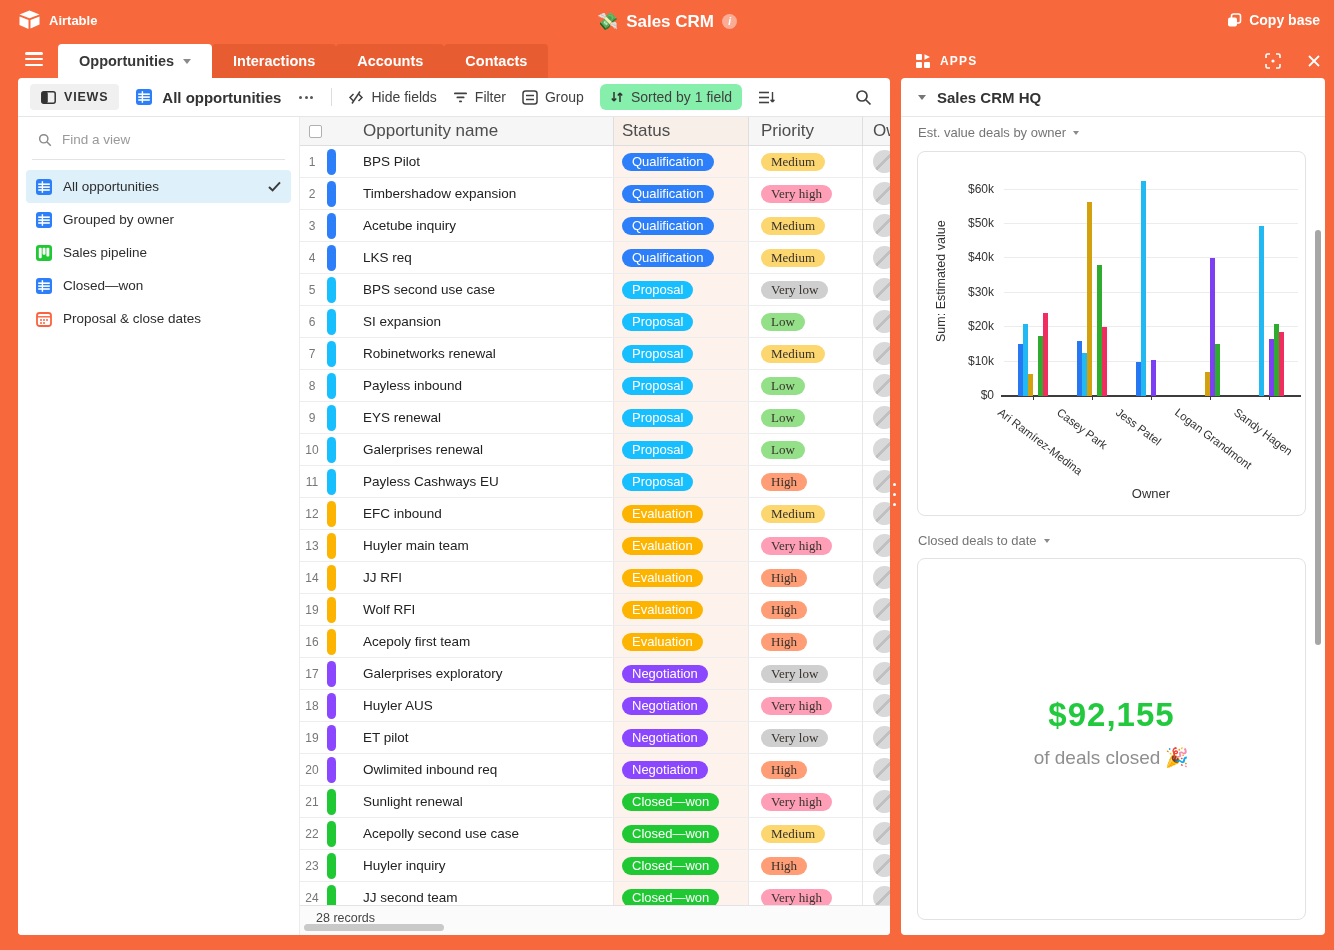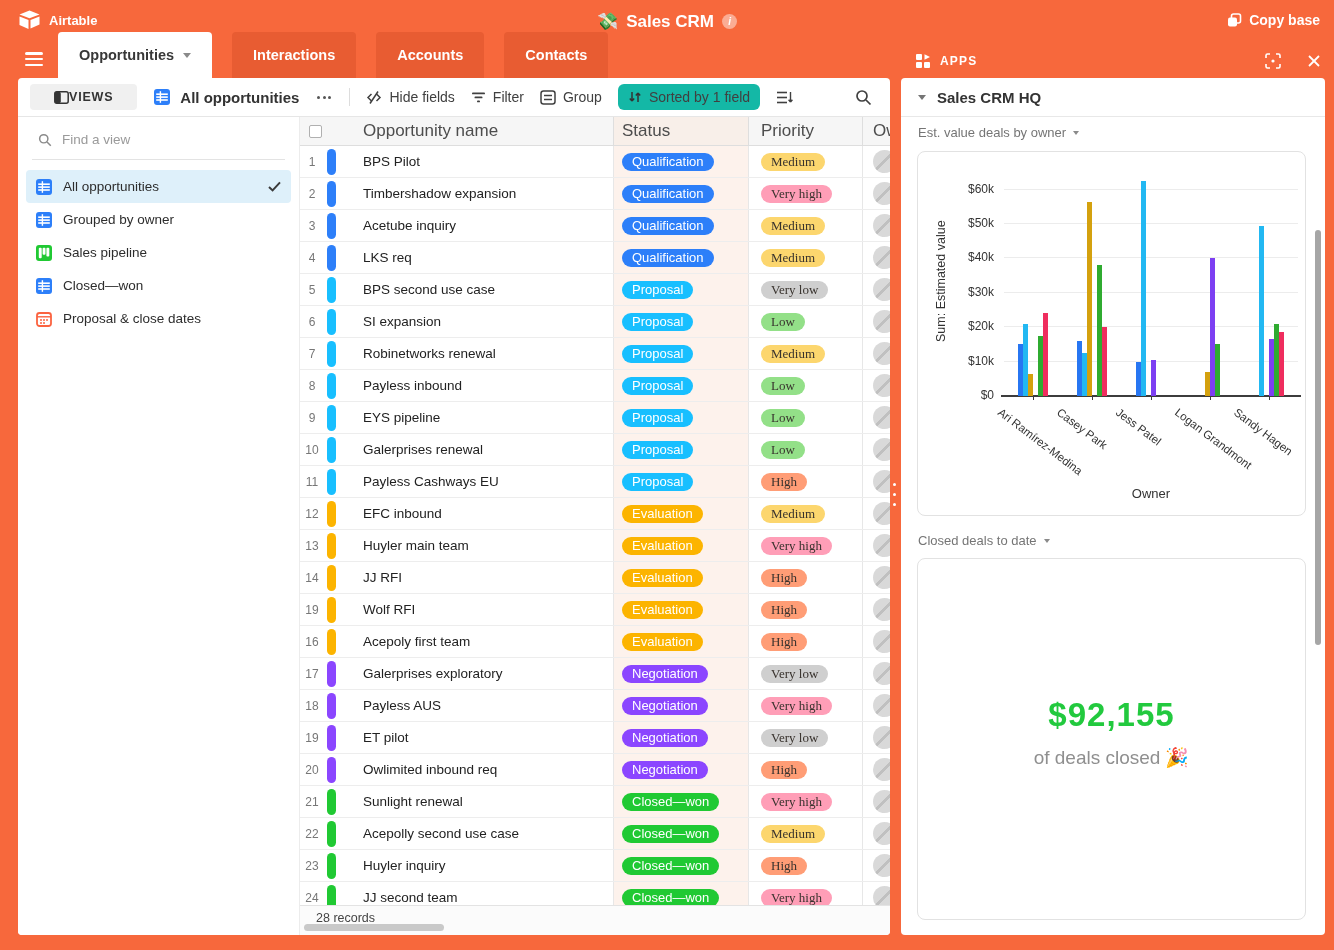--- a/index.html
+++ b/index.html
@@ -16,37 +16,37 @@
   .topbar { position:absolute; left:0; top:0; right:0; height:44px; }
   .brand { position:absolute; left:18px; top:10px; display:flex; align-items:center; gap:8px; color:#fff; font-size:13px; font-weight:700; }
   .title-wrap { position:absolute; left:0; right:0; top:11px; display:flex; justify-content:center; align-items:center; gap:8px; color:#fff; font-weight:700; font-size:17px; }
   .info-dot { width:15px; height:15px; border-radius:50%; background:rgba(255,255,255,.45); color:#fff; font-size:10px; font-weight:700; display:flex; align-items:center; justify-content:center; font-style:italic; }
   .copybase { position:absolute; right:14px; top:12px; display:flex; align-items:center; gap:7px; color:#fff; font-size:14px; font-weight:600; cursor:pointer; }
 
   
   .tabrow { position:absolute; left:0; top:44px; right:0; height:34px; }
   .hamburger { position:absolute; left:25px; top:8px; width:18px; height:14px; display:flex; flex-direction:column; justify-content:space-between; cursor:pointer; }
   .hamburger i { display:block; height:2.5px; background:#fff; border-radius:2px; }
-  .tabs { position:absolute; left:58px; bottom:0; display:flex; gap:20px; height:46px;margin-top:10px; }
+  .tabs { position:absolute; left:58px; bottom:0; display:flex; gap:0; height:34px;margin-top:10px; }
   .tab { display:flex; align-items:center; gap:9px; padding:0 21px; background:#e85c32; color:#fff; font-size:14.5px; font-weight:600; border-radius:4px 4px 0 0; cursor:pointer; }
   .tab.active { background:#fff; color:#383838; }
   .caret-down { width:0; height:0; border-left:4px solid transparent; border-right:4px solid transparent; border-top:5px solid #8a8a8a; }
   .caret-down.light { border-top-color:#757575; }
 
   
   .main { position:absolute; left:18px; top:78px; width:872px; height:857px; background:#fff; border-radius:4px; }
 
   .toolbar { position:absolute; left:0; top:0; right:0; height:39px; border-bottom:1px solid #e6e6e6; display:flex; align-items:center; padding:0 12px; gap:16px; }
-  .views-btn { display:flex; align-items:center; background:#f0f0f0; border-radius:4px; height:26px; padding:0 24px; font-size:12.5px; font-weight:700; letter-spacing:.8px; color:#333; cursor:pointer; }
+  .views-btn { display:flex; align-items:center; gap:8px; background:#f0f0f0; border-radius:4px; height:26px; padding:0 11px; font-size:12.5px; font-weight:700; letter-spacing:.8px; color:#333; cursor:pointer; }
   .viewname { display:flex; align-items:center; gap:9px; font-size:15px; font-weight:700; color:#333; cursor:pointer; }
   .more-dots { display:flex; gap:2.5px; padding:4px 2px; cursor:pointer; }
   .more-dots i { width:3px; height:3px; border-radius:50%; background:#555; }
   .tb-divider { width:1px; height:18px; background:#ddd; }
   .tool-item { display:flex; align-items:center; gap:7px; font-size:14px; color:#404040; cursor:pointer; }
-  .sort-chip { background:#14b8a6; border-radius:6px; height:26px; padding:0 10px; }
+  .sort-chip { background:#86efac; border-radius:6px; height:26px; padding:0 10px; }
   .tb-search { margin-left:auto; margin-right:6px; cursor:pointer; }
 
   
   .sidebar { position:absolute; left:0; top:39px; width:282px; bottom:0; border-right:1px solid #ececec; background:#fff; border-radius:0 0 0 4px; }
   .find { margin:13px 14px 0; display:flex; align-items:center; gap:10px; padding:2px 6px 12px; border-bottom:1px solid #e3e3e3; }
   .find-input { border:none; outline:none; font-size:13.5px; color:#333; width:200px; font-family:inherit; background:transparent; }
   .find-input::placeholder { color:#9a9a9a; }
   .view-list { margin-top:10px; }
   .view-item { display:flex; align-items:center; gap:11px; height:33px; margin:0 8px; padding:0 10px; border-radius:4px; font-size:13.5px; color:#2d2d2d; cursor:pointer; }
   .view-item.selected { background:#def0fa; }
@@ -477,21 +477,21 @@
             <span class="chip pri" style="background: rgb(147, 224, 136);">Low</span>
           </div>
           <div class="c4">
             <span class="avatar"></span>
           </div>
         </div>
         <div class="t-row">
           <div class="c1">
             <span class="rownum">9</span>
             <span class="pill" style="background: rgb(24, 191, 255);"></span>
-            <span class="rname">EYS pipeline</span>
+            <span class="rname">EYS renewal</span>
           </div>
           <div class="c2">
             <span class="chip status" style="background: rgb(24, 191, 255);">Proposal</span>
           </div>
           <div class="c3">
             <span class="chip pri" style="background: rgb(147, 224, 136);">Low</span>
           </div>
           <div class="c4">
             <span class="avatar"></span>
           </div>
@@ -621,21 +621,21 @@
             <span class="chip pri" style="background: rgb(207, 207, 207);">Very low</span>
           </div>
           <div class="c4">
             <span class="avatar"></span>
           </div>
         </div>
         <div class="t-row">
           <div class="c1">
             <span class="rownum">18</span>
             <span class="pill" style="background: rgb(139, 70, 255);"></span>
-            <span class="rname">Payless AUS</span>
+            <span class="rname">Huyler AUS</span>
           </div>
           <div class="c2">
             <span class="chip status" style="background: rgb(139, 70, 255);">Negotiation</span>
           </div>
           <div class="c3">
             <span class="chip pri" style="background: rgb(255, 158, 183);">Very high</span>
           </div>
           <div class="c4">
             <span class="avatar"></span>
           </div>

